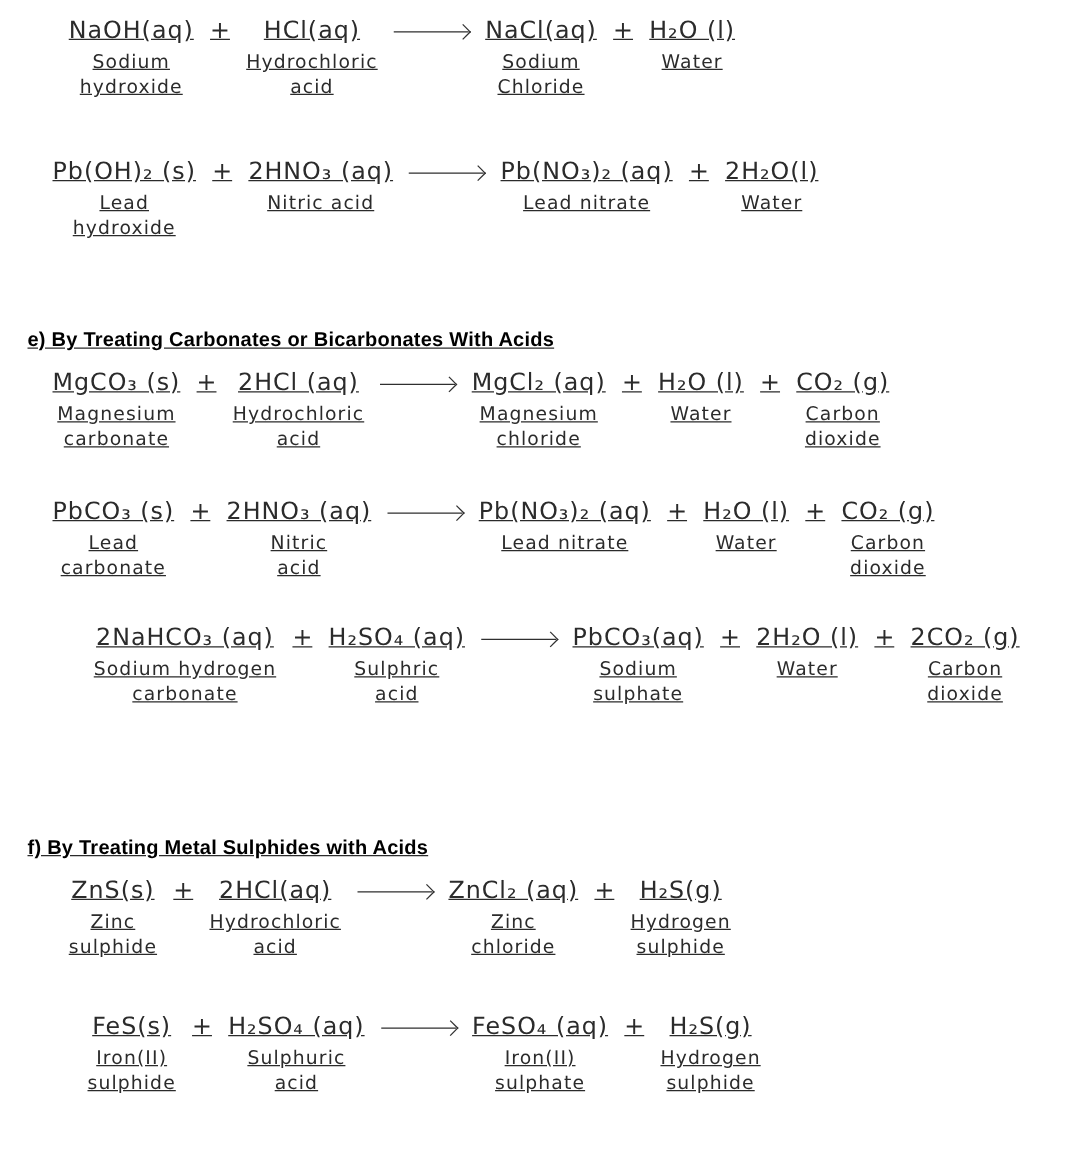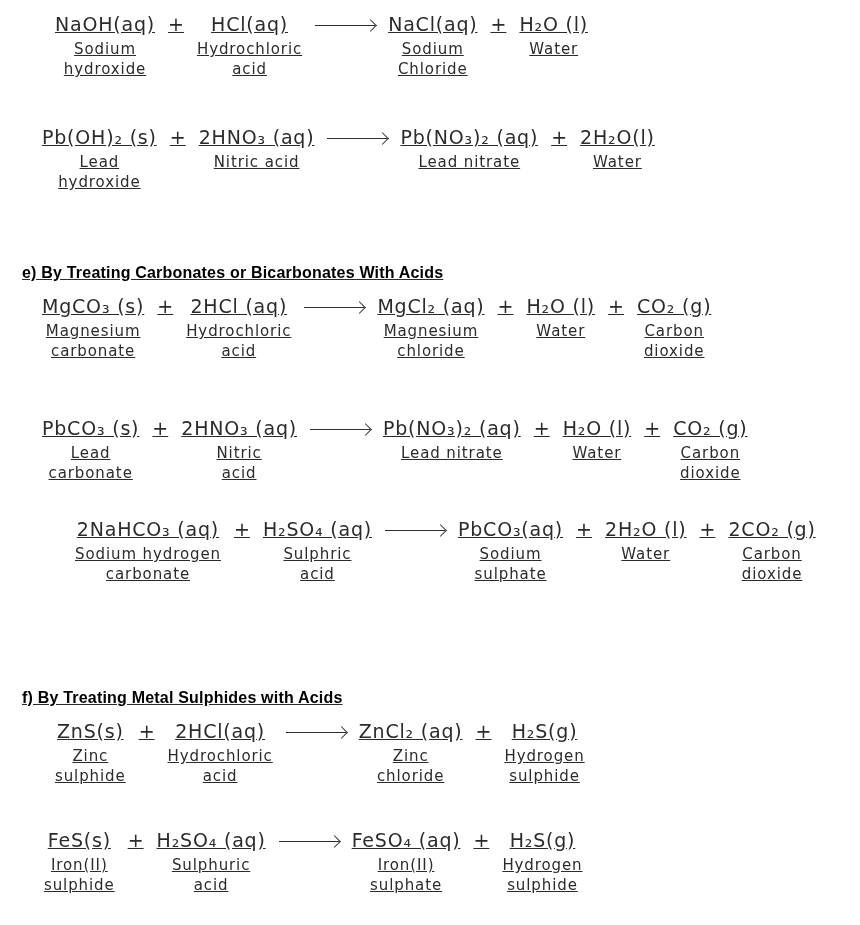--- a/index.html
+++ b/index.html
@@ -30,24 +30,24 @@
   .section-2 { margin-top: 105px; }
   .section-2 .section-heading { }
 
   .equation {
     display: flex;
     align-items: flex-start;
     column-gap: 13px;
   }
   .eq-0-0 { margin-left: 13px; }
   .eq-0-1 { margin-top: 46px; }
-  .eq-1-1 { margin-top: 55px; }
+  .eq-1-1 { margin-top: 36px; }
   .eq-1-2 { margin-top: 34px; margin-left: 33px; }
   .eq-2-0 { margin-left: 13px; }
-  .eq-2-1 { margin-top: 42px; margin-left: 2px; }
+  .eq-2-1 { margin-top: 42px; margin-left: 28px; }
 
   .term {
     display: flex;
     flex-direction: column;
     align-items: center;
   }
   .formula {
     font-size: 19px;
     line-height: 24px;
     letter-spacing: 0.8px;

